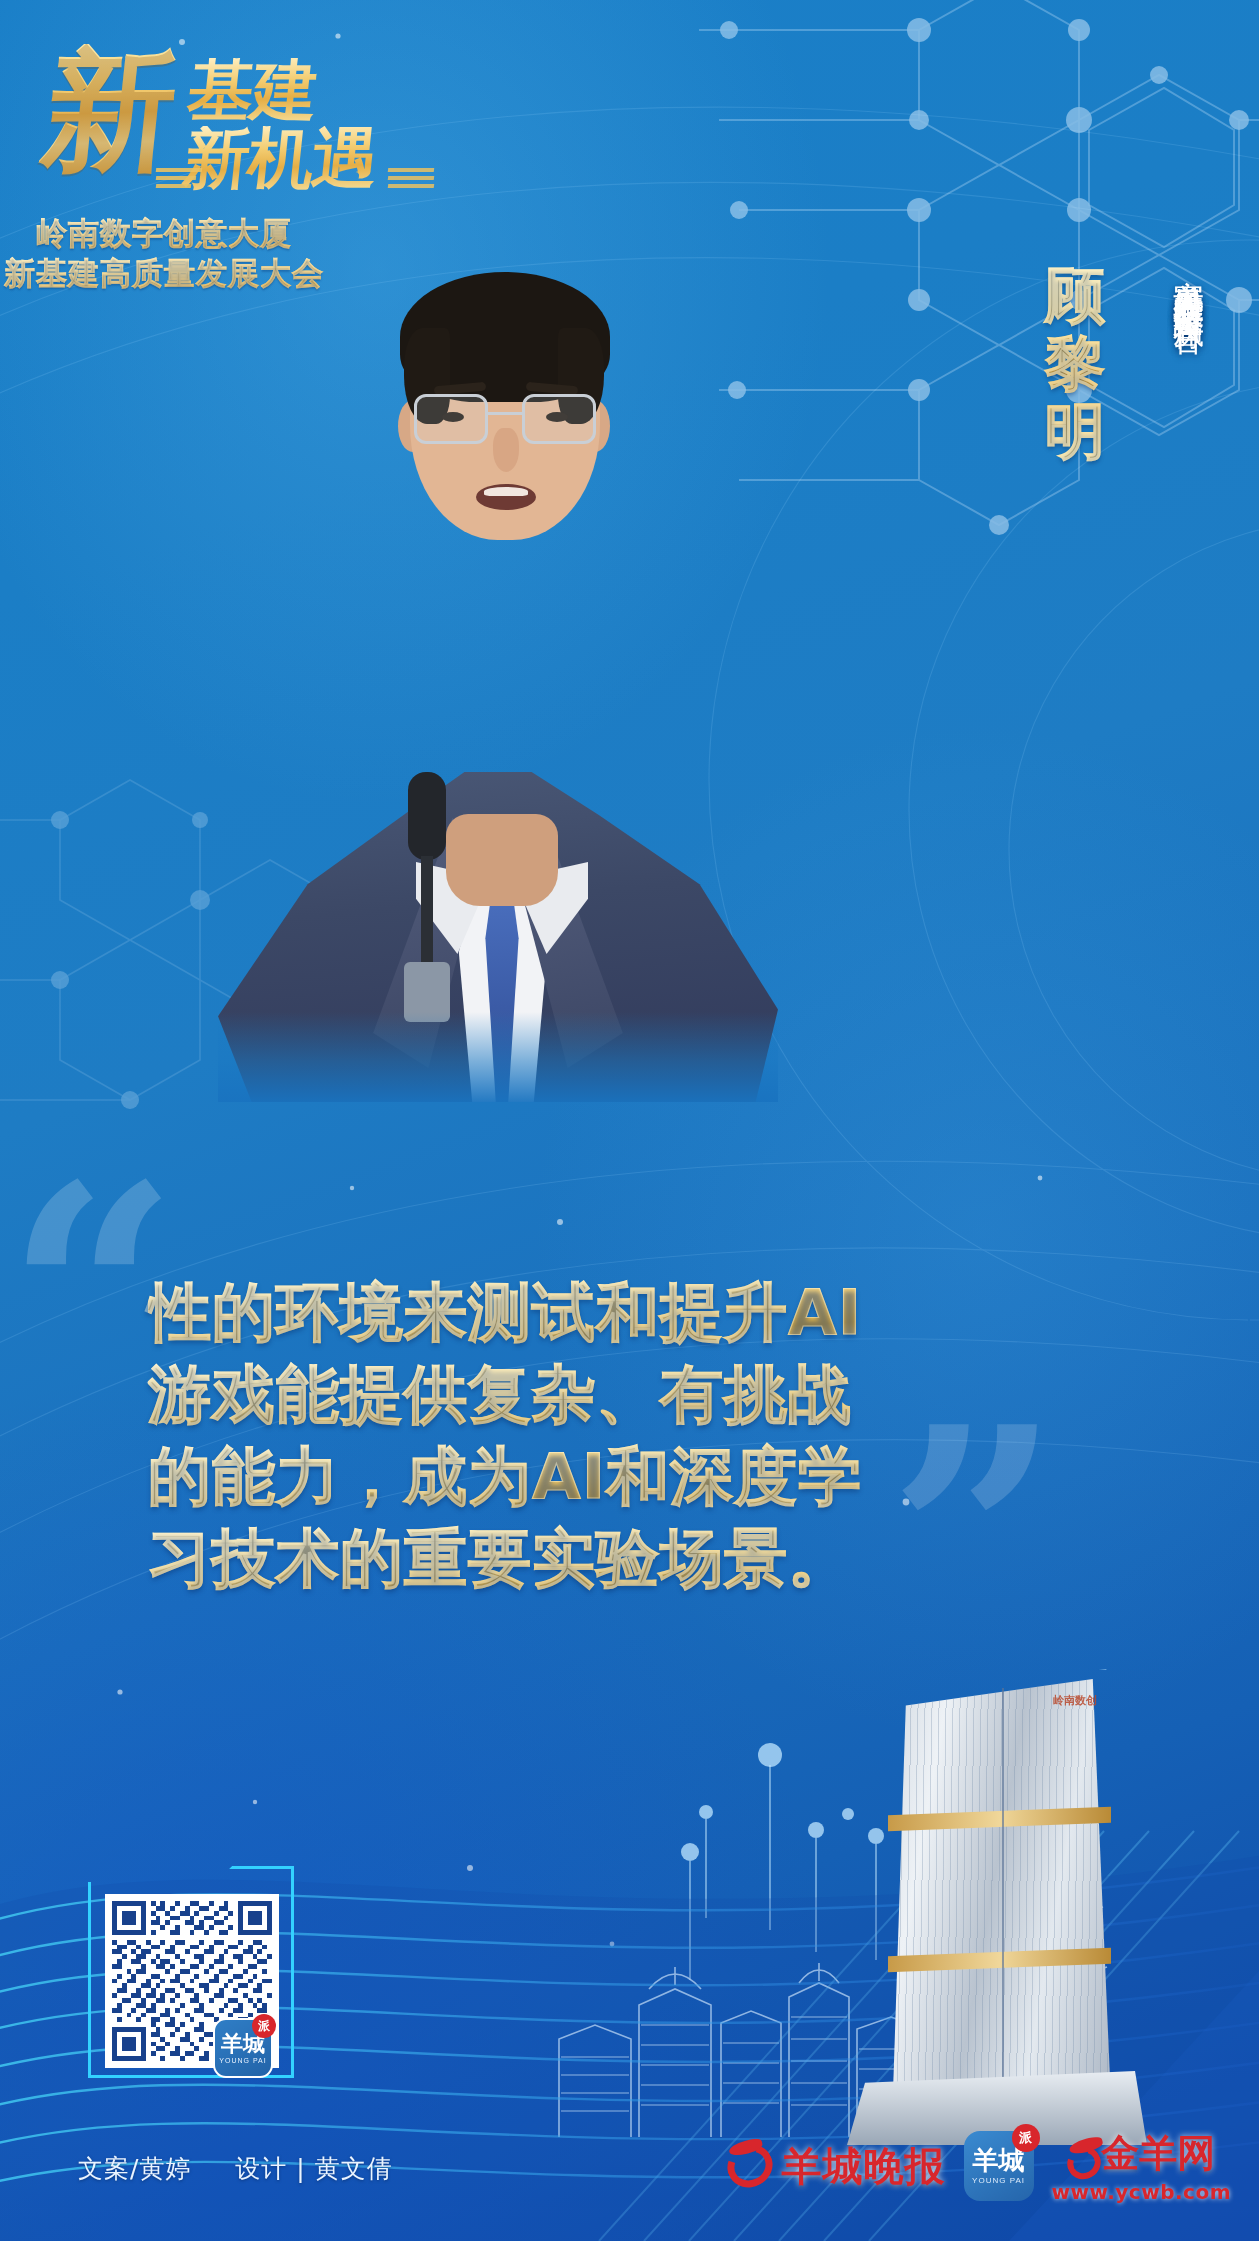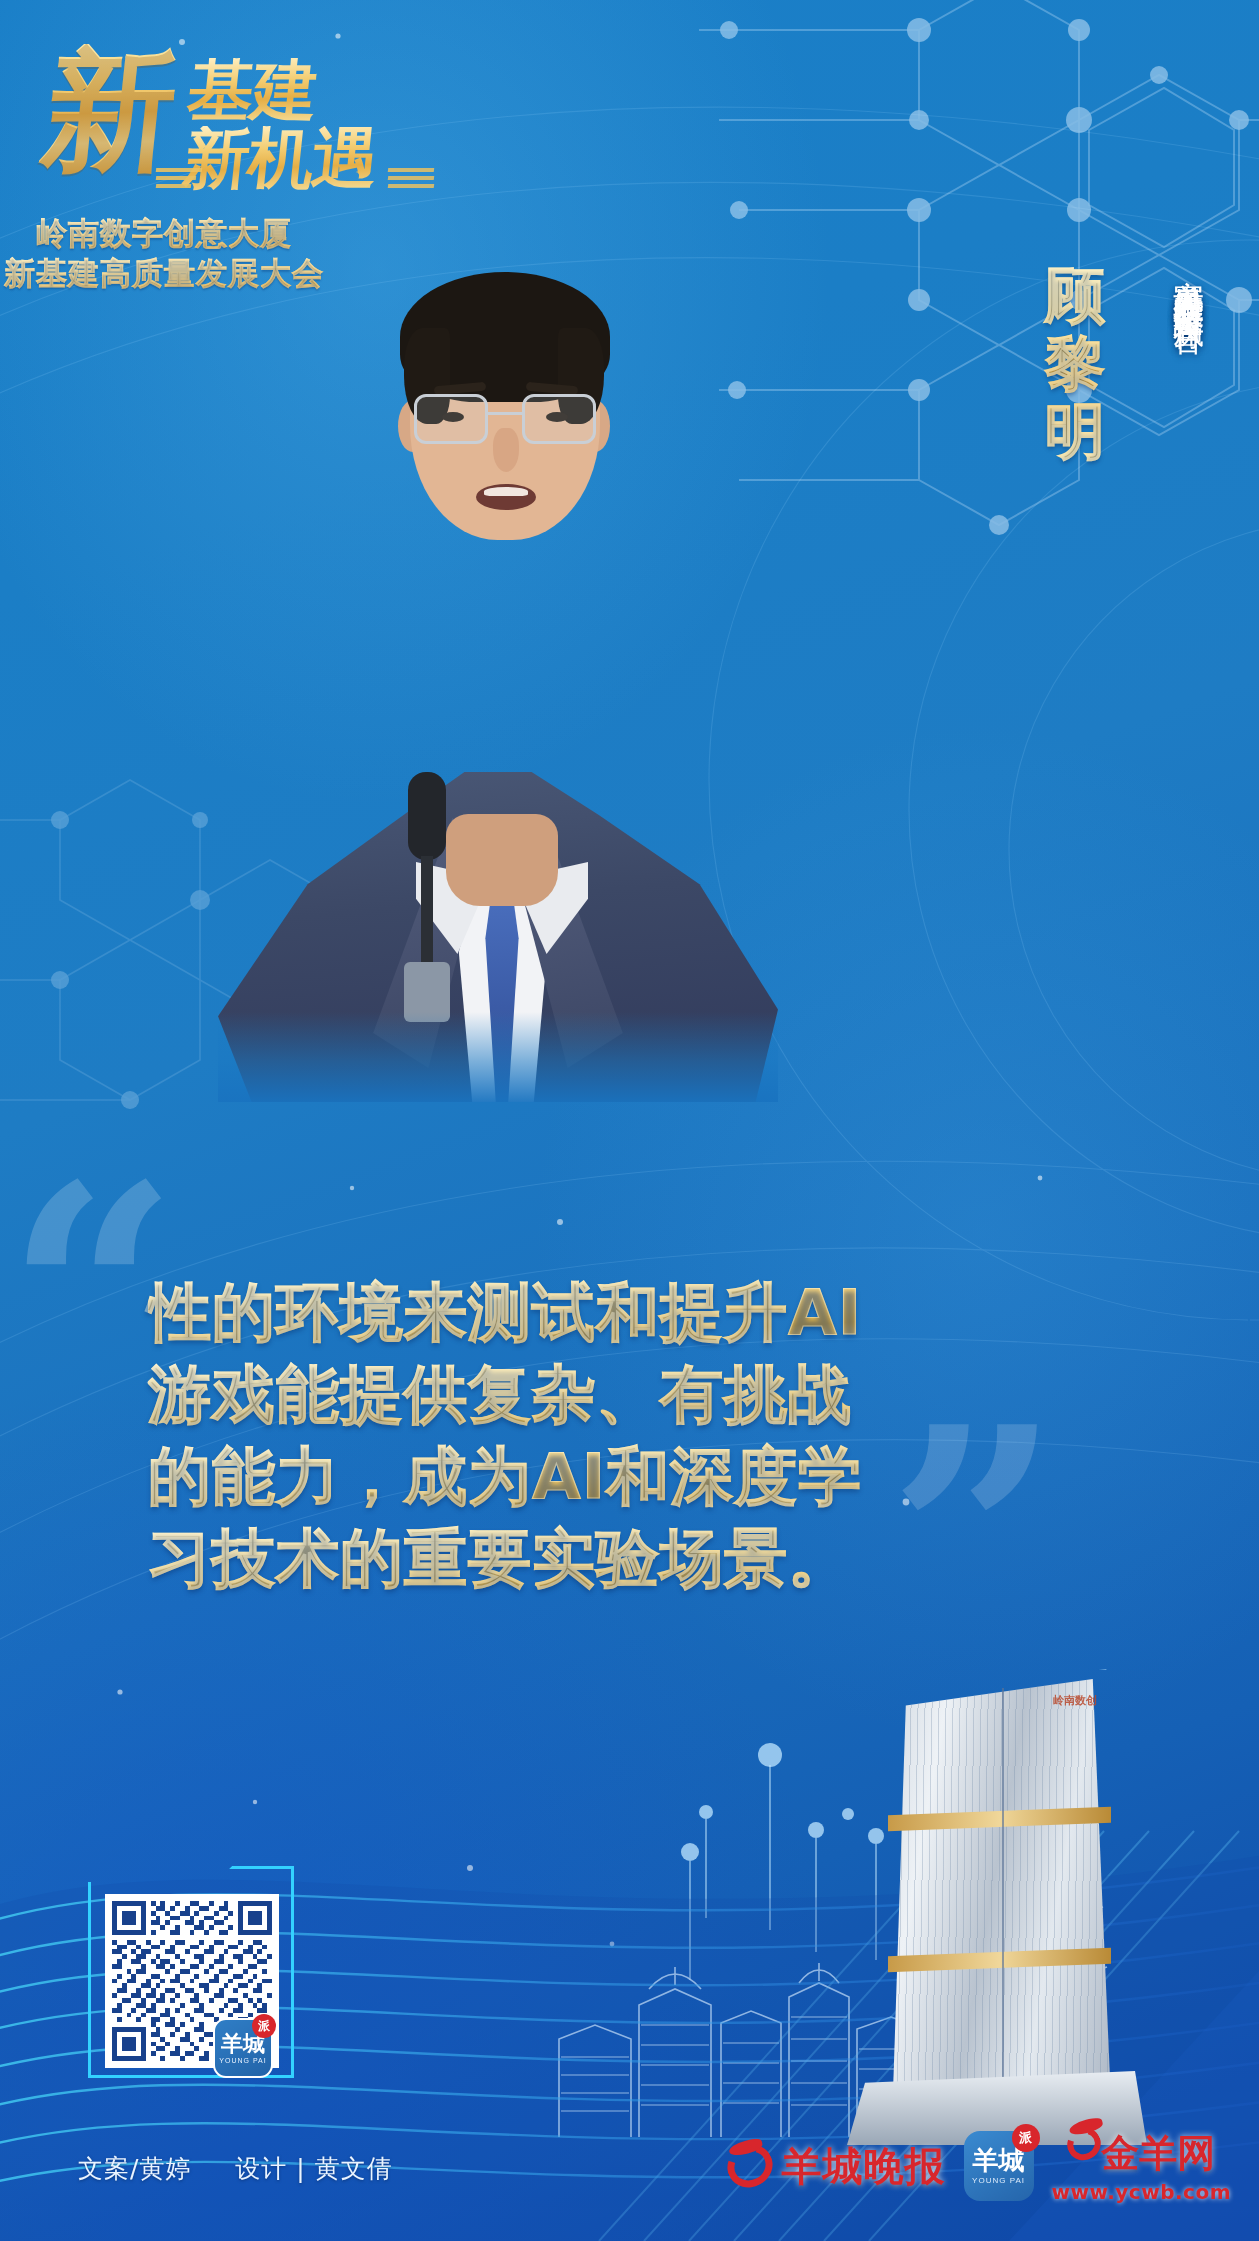--- a/index.html
+++ b/index.html
@@ -202,21 +202,21 @@
     text-shadow:0 0 6px rgba(255,255,255,.85),0 2px 3px rgba(0,0,0,.25);}
   .brand-app{width:70px;height:70px;border-radius:16px;position:relative;
     background:linear-gradient(150deg,#3a8ad0,#2565ab);display:flex;flex-direction:column;
     align-items:center;justify-content:center;}
   .brand-app span{color:#fff;font-size:26px;font-weight:700;line-height:1;
     font-family:"DejaVu Sans","Liberation Sans",sans-serif;}
   .brand-app em{color:#dcebfb;font-size:8px;font-style:normal;letter-spacing:1px;margin-top:3px;}
   .brand-app i{position:absolute;right:-6px;top:-7px;width:28px;height:28px;border-radius:50%;background:#d8262c;
     color:#fff;font-style:normal;font-size:13px;font-weight:700;display:flex;align-items:center;justify-content:center;}
   .brand-jyw{display:flex;flex-direction:column;align-items:center;}
-  .jyw-row{display:flex;align-items:flex-start;}
+  .jyw-row{display:flex;align-items:flex-end;}
   .jyw-text{color:#d8262c;font-size:38px;font-weight:700;
     font-family:"DejaVu Sans","Liberation Sans",sans-serif;
     text-shadow:0 0 6px rgba(255,255,255,.8),0 2px 3px rgba(0,0,0,.25);}
   .jyw-url{color:#d8262c;font-size:20px;font-weight:700;letter-spacing:.5px;margin-top:1px;
     font-family:"DejaVu Sans","Liberation Sans",sans-serif;
     text-shadow:0 0 5px rgba(255,255,255,.85);}
 </style>
 </head>
 <body>
 

